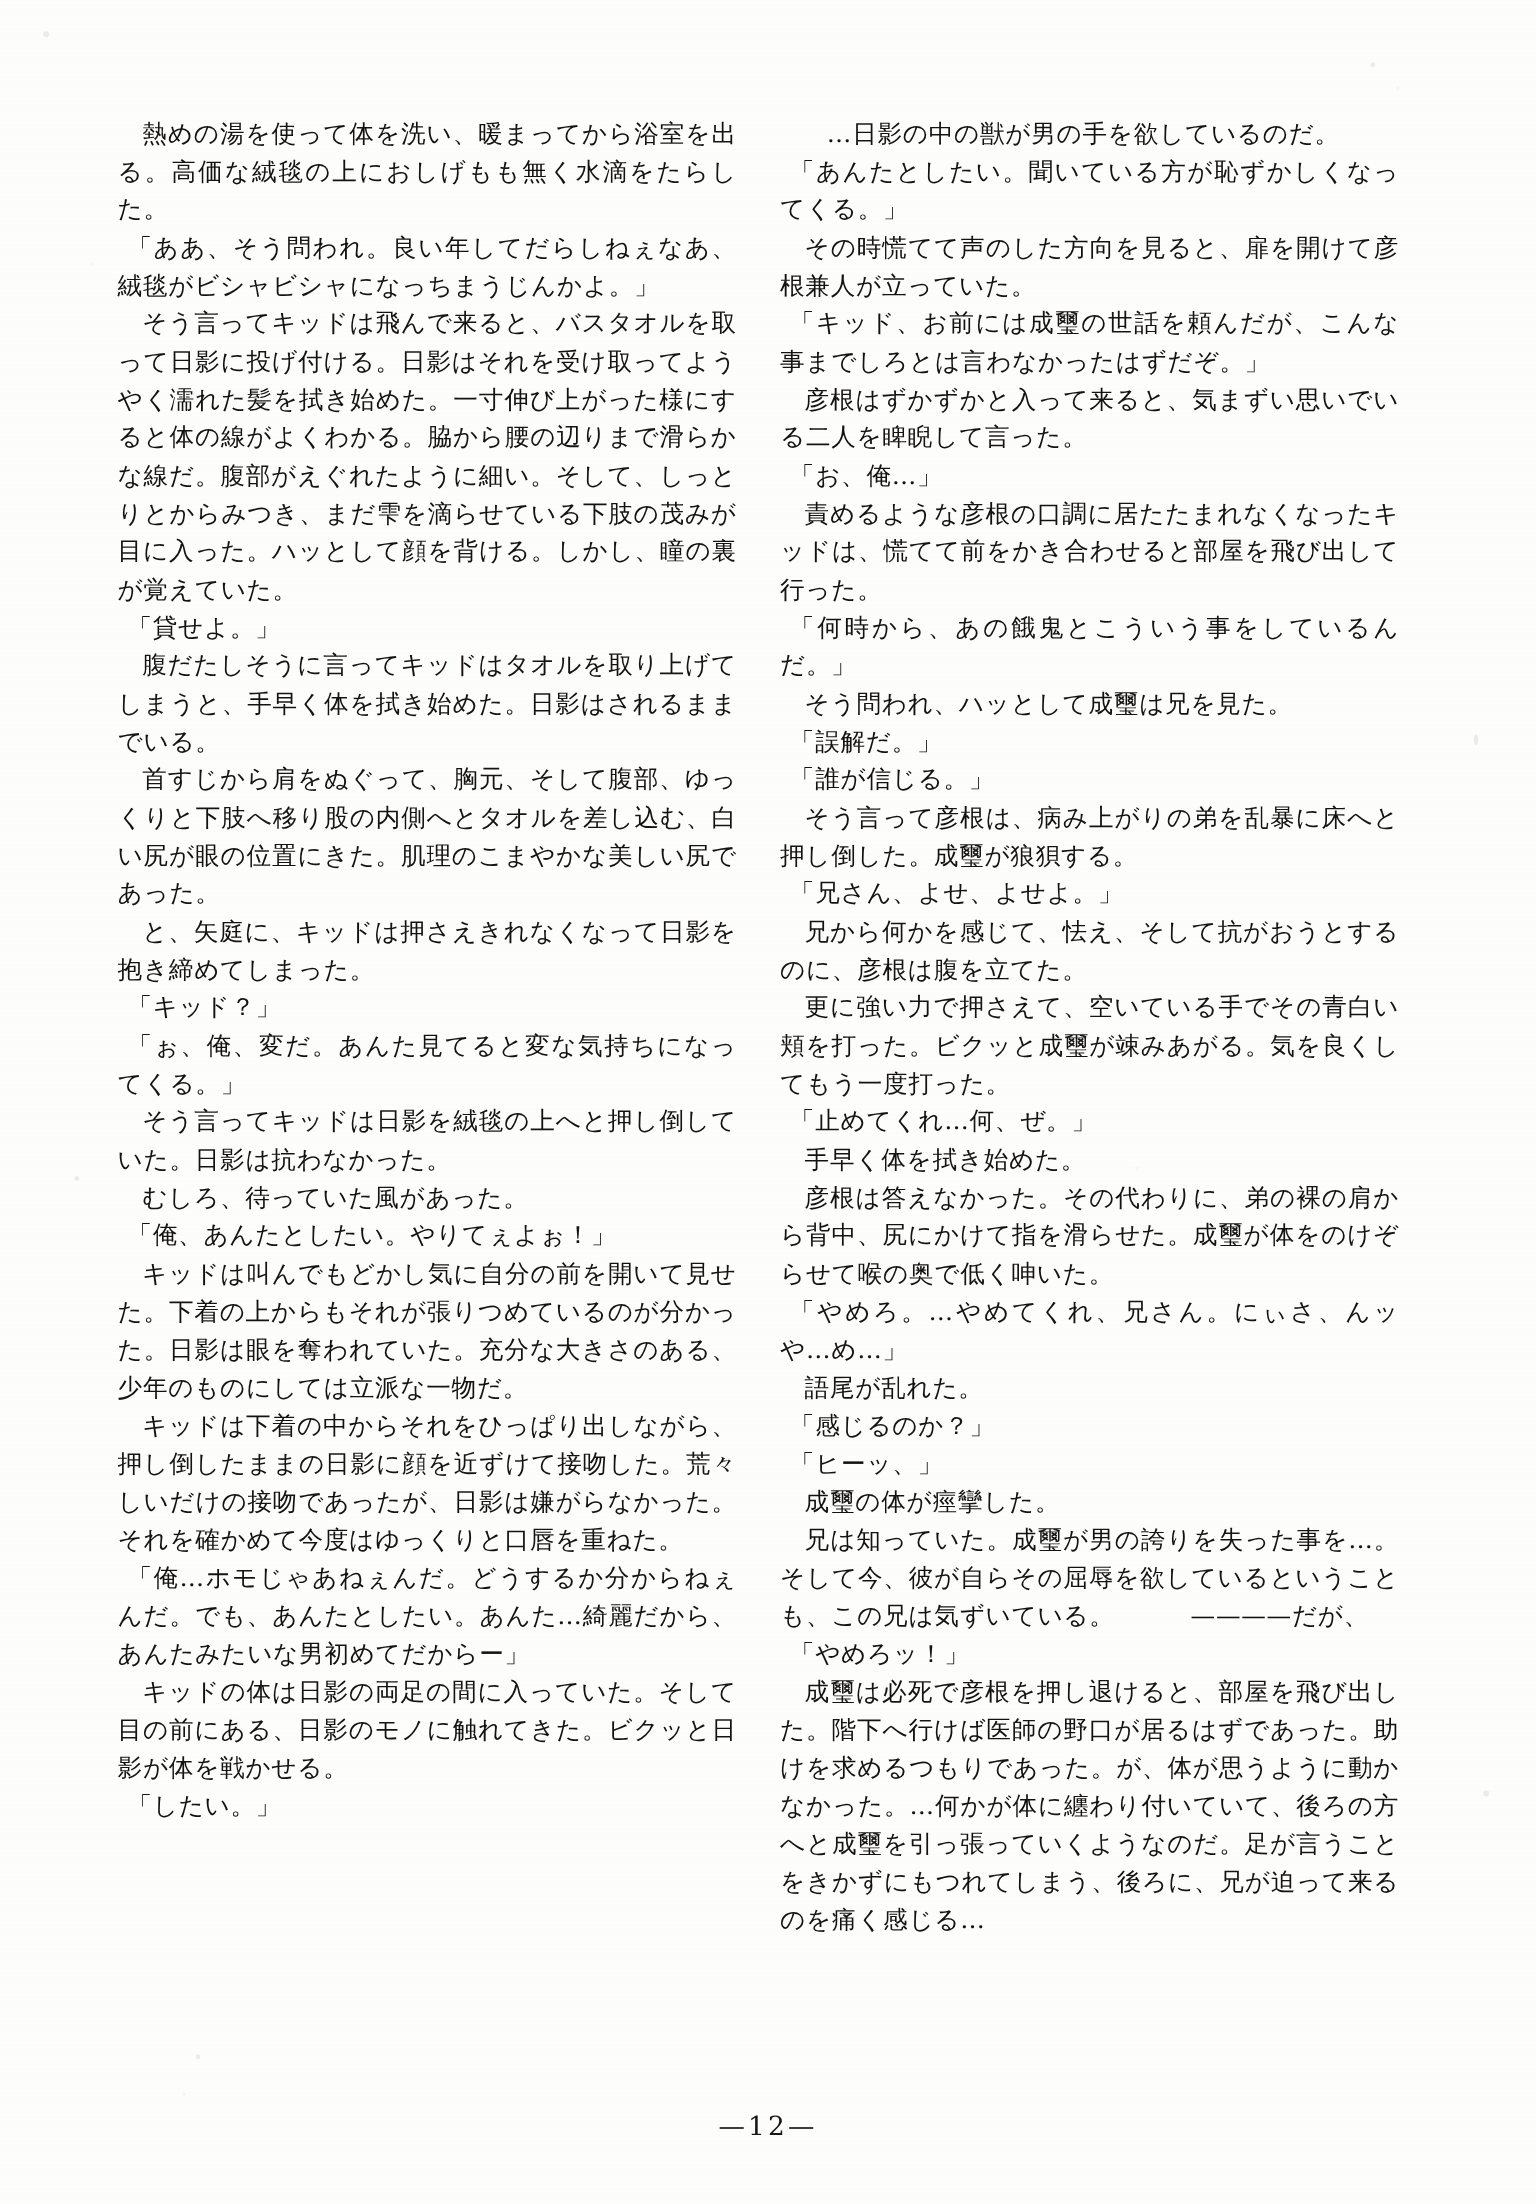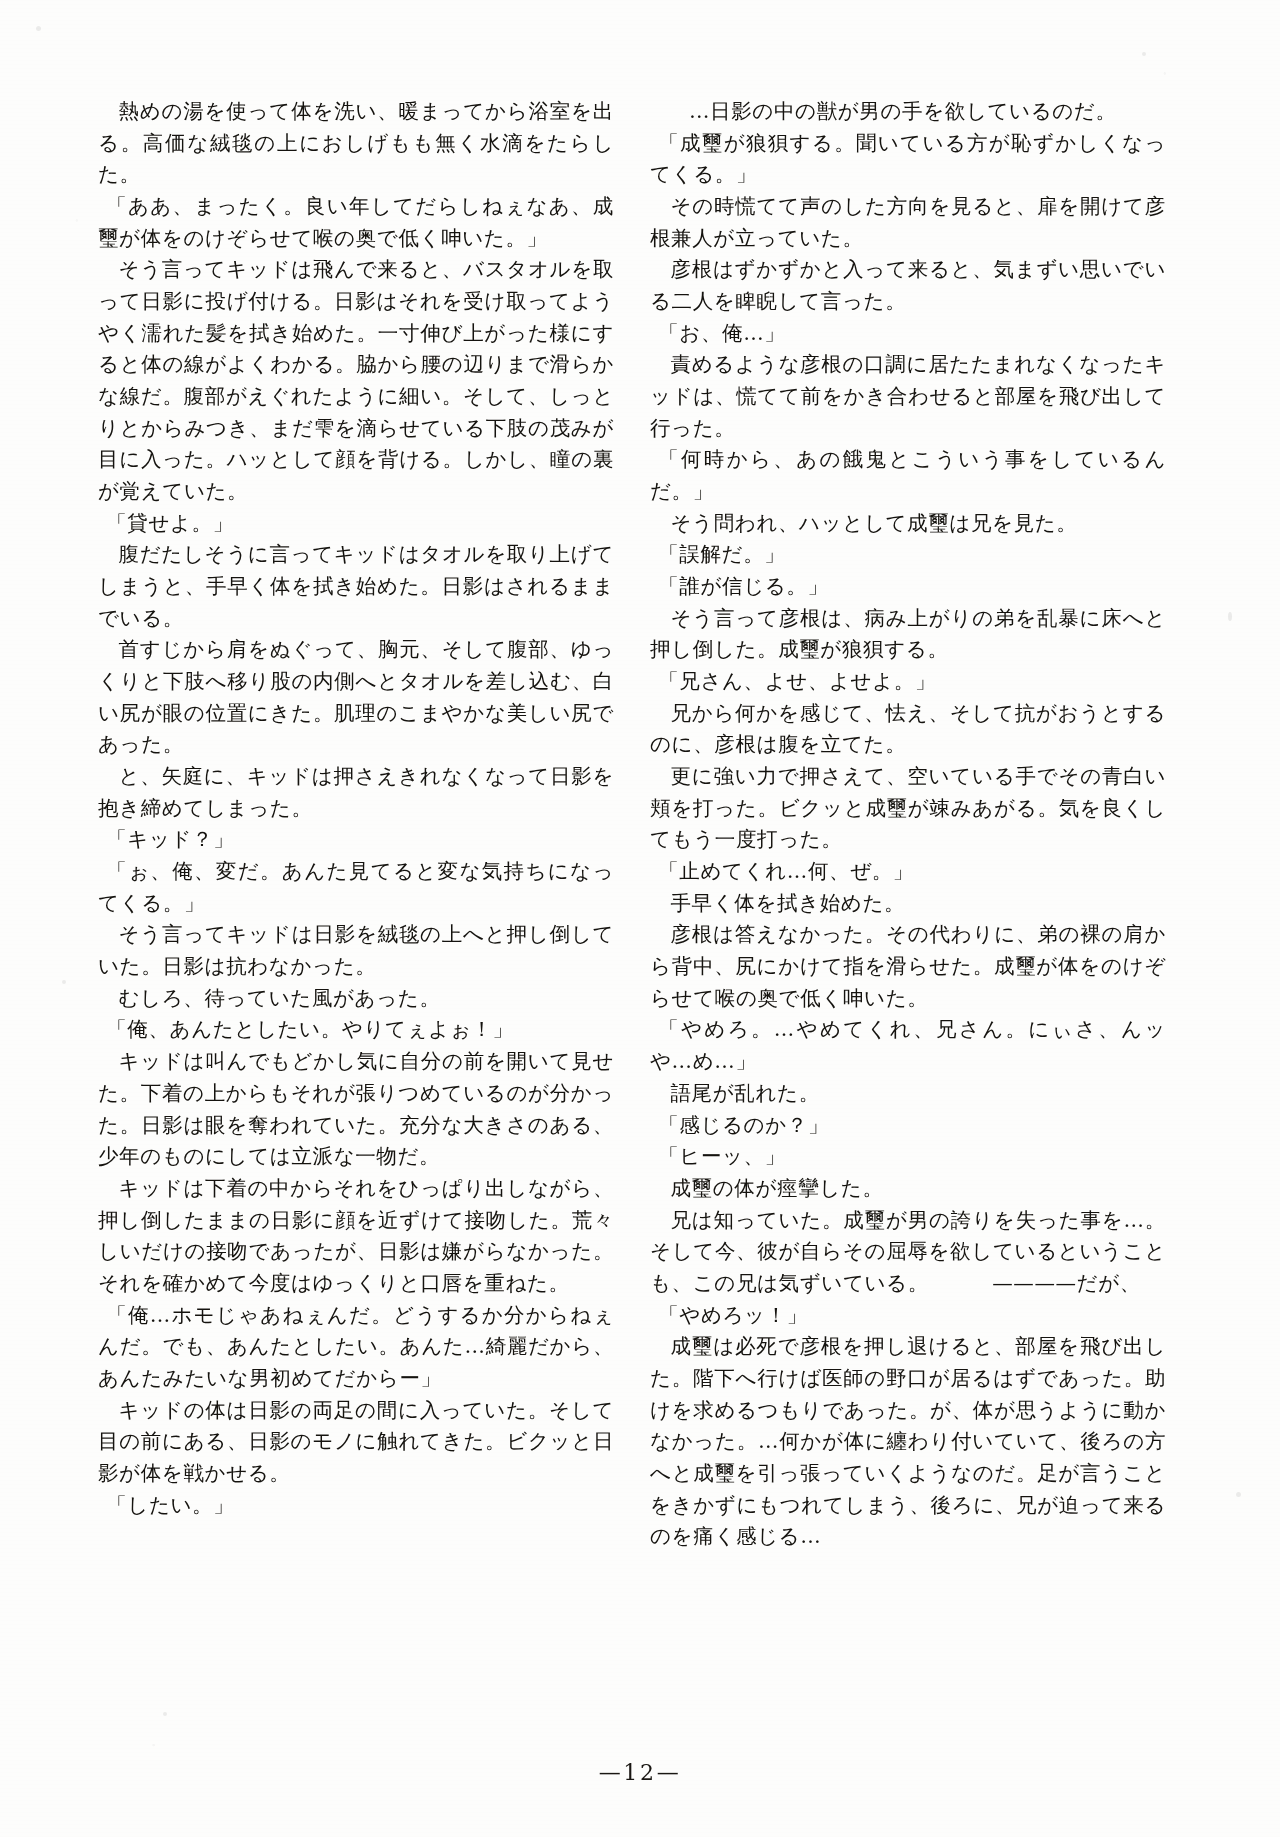--- a/index.html
+++ b/index.html
@@ -95,42 +95,43 @@
   <div class="blotch" style="left:1142px; top:52px; width:4px; height:4px;"></div>
   <div class="blotch" style="left:1228px; top:612px; width:4px; height:9px;"></div>
   <div class="blotch" style="left:62px; top:980px; width:4px; height:4px;"></div>
   <div class="blotch" style="left:1236px; top:1492px; width:5px; height:5px;"></div>
   <div class="blotch" style="left:163px; top:1712px; width:4px; height:4px;"></div>
 
   <div class="columns">
 
     <div class="col">
       <p>熱めの湯を使って体を洗い、暖まってから浴室を出る。高価な絨毯の上におしげもも無く水滴をたらした。</p>
-      <p class="dialogue">「ああ、まったく。良い年してだらしねぇなあ、成璽が体をのけぞらせて喉の奥で低く呻いた。」</p>
+      <p class="dialogue">「ああ、そう問われ。良い年してだらしねぇなあ、絨毯がビシャビシャになっちまうじんかよ。」</p>
       <p>そう言ってキッドは飛んで来ると、バスタオルを取って日影に投げ付ける。日影はそれを受け取ってようやく濡れた髪を拭き始めた。一寸伸び上がった様にすると体の線がよくわかる。脇から腰の辺りまで滑らかな線だ。腹部がえぐれたように細い。そして、しっとりとからみつき、まだ雫を滴らせている下肢の茂みが目に入った。ハッとして顔を背ける。しかし、瞳の裏が覚えていた。</p>
       <p class="dialogue">「貸せよ。」</p>
       <p>腹だたしそうに言ってキッドはタオルを取り上げてしまうと、手早く体を拭き始めた。日影はされるままでいる。</p>
       <p>首すじから肩をぬぐって、胸元、そして腹部、ゆっくりと下肢へ移り股の内側へとタオルを差し込む、白い尻が眼の位置にきた。肌理のこまやかな美しい尻であった。</p>
       <p>と、矢庭に、キッドは押さえきれなくなって日影を抱き締めてしまった。</p>
       <p class="dialogue">「キッド？」</p>
       <p class="dialogue">「ぉ、俺、変だ。あんた見てると変な気持ちになってくる。」</p>
       <p>そう言ってキッドは日影を絨毯の上へと押し倒していた。日影は抗わなかった。</p>
       <p>むしろ、待っていた風があった。</p>
       <p class="dialogue">「俺、あんたとしたい。やりてぇよぉ！」</p>
       <p>キッドは叫んでもどかし気に自分の前を開いて見せた。下着の上からもそれが張りつめているのが分かった。日影は眼を奪われていた。充分な大きさのある、少年のものにしては立派な一物だ。</p>
       <p>キッドは下着の中からそれをひっぱり出しながら、押し倒したままの日影に顔を近ずけて接吻した。荒々しいだけの接吻であったが、日影は嫌がらなかった。それを確かめて今度はゆっくりと口唇を重ねた。</p>
       <p class="dialogue">「俺…ホモじゃあねぇんだ。どうするか分からねぇんだ。でも、あんたとしたい。あんた…綺麗だから、あんたみたいな男初めてだからー」</p>
       <p>キッドの体は日影の両足の間に入っていた。そして目の前にある、日影のモノに触れてきた。ビクッと日影が体を戦かせる。</p>
       <p class="dialogue">「したい。」</p>
     </div>
 
     <div class="col">
       <p class="noindent">…日影の中の獣が男の手を欲しているのだ。</p>
-      <p class="dialogue">「成璽が狼狽する。聞いている方が恥ずかしくなってくる。」</p>
+      <p class="dialogue">「あんたとしたい。聞いている方が恥ずかしくなってくる。」</p>
       <p>その時慌てて声のした方向を見ると、扉を開けて彦根兼人が立っていた。</p>
+      <p class="dialogue">「キッド、お前には成璽の世話を頼んだが、こんな事までしろとは言わなかったはずだぞ。」</p>
       <p>彦根はずかずかと入って来ると、気まずい思いでいる二人を睥睨して言った。</p>
       <p class="dialogue">「お、俺…」</p>
       <p>責めるような彦根の口調に居たたまれなくなったキッドは、慌てて前をかき合わせると部屋を飛び出して行った。</p>
       <p class="dialogue">「何時から、あの餓鬼とこういう事をしているんだ。」</p>
       <p>そう問われ、ハッとして成璽は兄を見た。</p>
       <p class="dialogue">「誤解だ。」</p>
       <p class="dialogue">「誰が信じる。」</p>
       <p>そう言って彦根は、病み上がりの弟を乱暴に床へと押し倒した。成璽が狼狽する。</p>
       <p class="dialogue">「兄さん、よせ、よせよ。」</p>
       <p>兄から何かを感じて、怯え、そして抗がおうとするのに、彦根は腹を立てた。</p>

